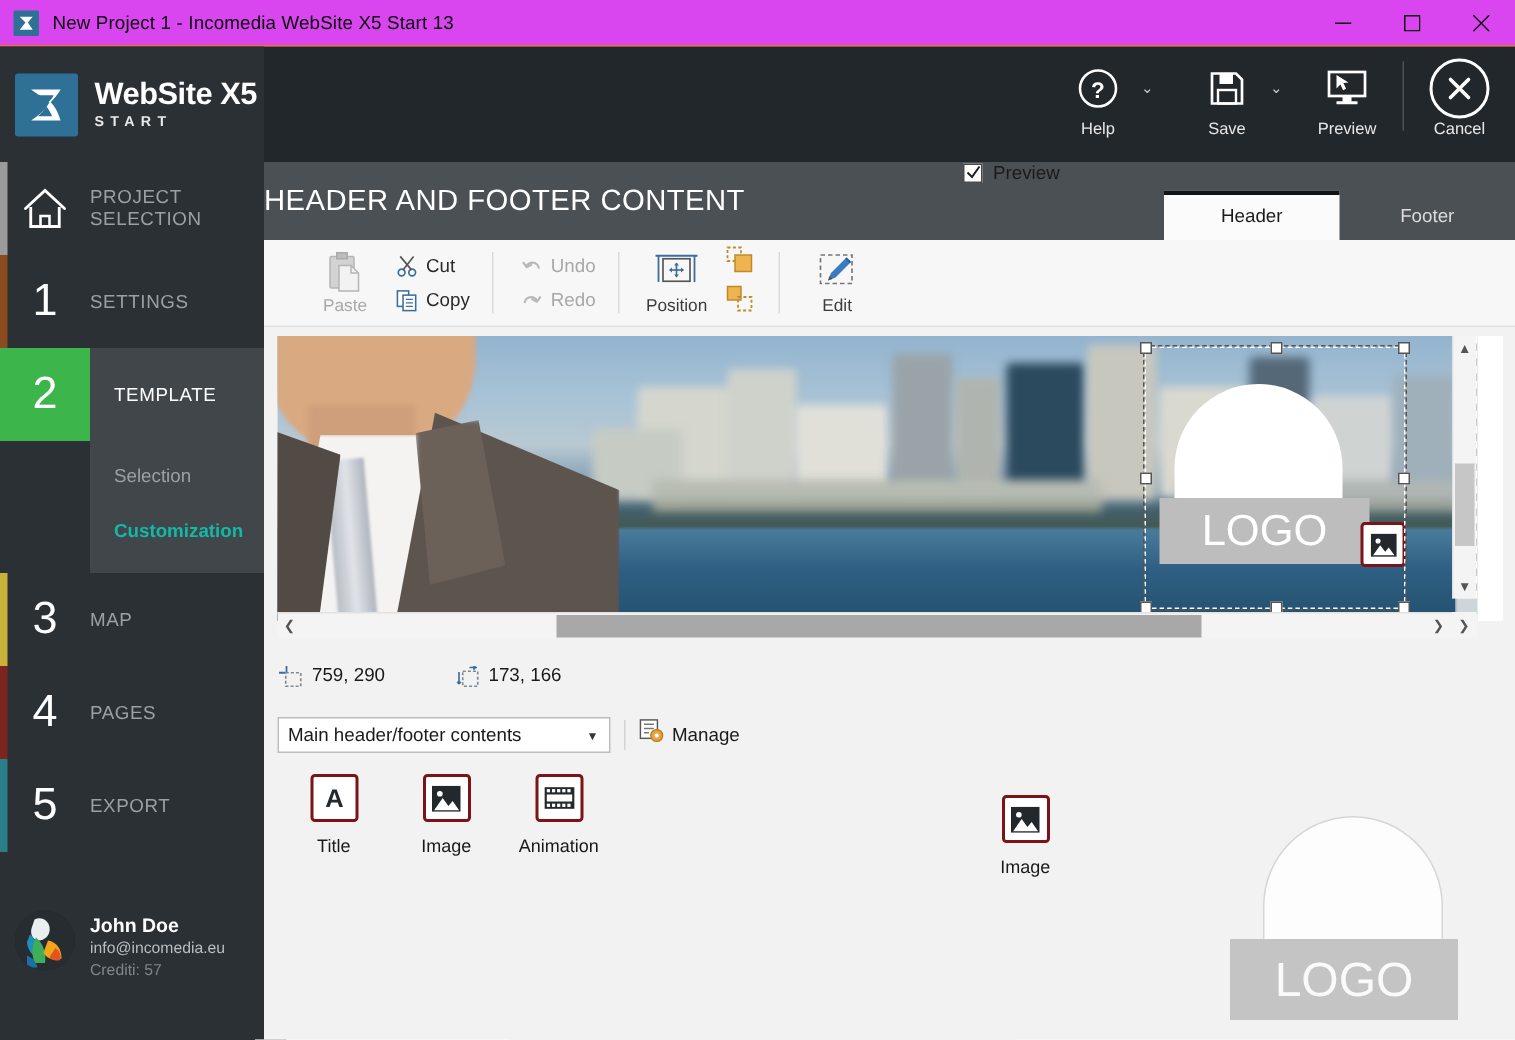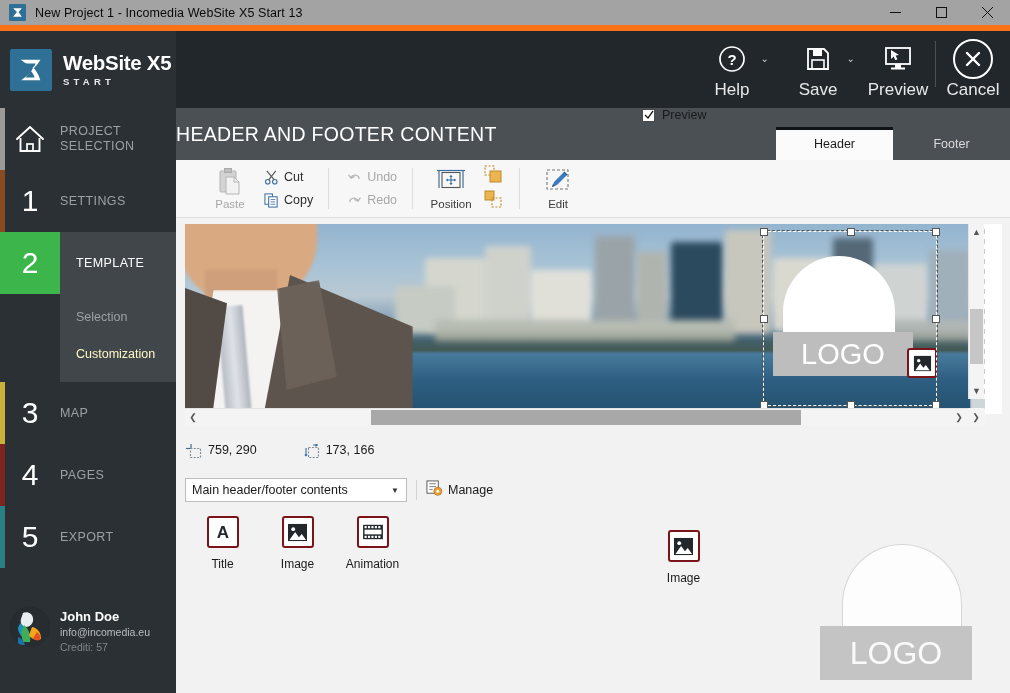--- a/index.html
+++ b/index.html
@@ -7,21 +7,21 @@
   body {
     font-family: "Liberation Sans", sans-serif;
     background:#ffffff;
     -webkit-font-smoothing: antialiased;
   }
   #app { position:relative; width:1010px; height:693px; }
 
   
   .titlebar {
     position:absolute; left:0; top:0; width:1010px; height:31px;
-    background:#a3a3a3; border-bottom:6px solid #f97316;
+    background:#d946ef; border-bottom:1px solid #f97316;
     display:flex; align-items:center;
   }
   .tb-icon {
     width:17px; height:17px; margin-left:9px; margin-right:9px;
     background:#2e7096; border-radius:1px; position:relative;
     display:flex; align-items:center; justify-content:center;
     color:#fff; font-size:11px; font-weight:bold; line-height:1;
   }
   .tb-title { font-size:12.5px; color:#0a0a0a; letter-spacing:.1px; }
   .tb-controls { margin-left:auto; display:flex; height:31px; }
@@ -50,21 +50,21 @@
 
   .topactions {
     position:absolute; right:0; top:0; height:77px; display:flex; align-items:flex-start;
   }
   .ta {
     width:74px; height:77px; padding-top:9px;
     display:flex; flex-direction:column; align-items:center; justify-content:flex-start;
     color:#ffffff; cursor:pointer; position:relative;
   }
   .ta .ic { height:38px; display:flex; align-items:center; justify-content:center; }
-  .ta .lb { font-size:17px; margin-top:2px; color:#e8e8e8;}
+  .ta .lb { font-size:11px; margin-top:2px; color:#e8e8e8;}
   .ta .caret { position:absolute; right:6px; top:22px; font-size:10px; color:#cfcfcf;}
   .ta.wide { width:86px; }
   .divider-v { width:1px; height:46px; background:#4a5055; margin-top:10px; }
 
   .okcircle {
     width:40px; height:40px; border-radius:50%; background:#6fbf3f;
     display:flex; align-items:center; justify-content:center;
   }
   .cancelcircle {
     width:40px; height:40px; border-radius:50%; border:2px solid #ffffff;
@@ -96,21 +96,21 @@
   .navitem.active .lbl { color:#ffffff; }
   .navitem.active .rightpane {
     position:absolute; left:60px; top:0; width:116px; height:62px; background:#41464b;
   }
   .navitem.active .lbl { position:relative; z-index:2; margin-left:0; }
   .subnav { background:#41464b; width:116px; margin-left:60px; padding:4px 0 10px 0;}
   .subitem {
     height:37px; display:flex; align-items:center; padding-left:16px;
     font-size:12.5px; color:#9ba0a4; cursor:pointer;
   }
-  .subitem.sel { color:#fef9c3; font-weight:normal;}
+  .subitem.sel { color:#14b8a6; font-weight:bold;}
 
   
   .userpanel {
     position:absolute; left:0; bottom:0; width:191px; height:100px;
     background:#2b3034; display:flex; align-items:flex-start; padding-top:14px;
   }
   .avatar {
     width:40px; height:40px; border-radius:50%; margin-left:10px; overflow:hidden;
     background:#23282c; position:relative; flex:none;
   }

